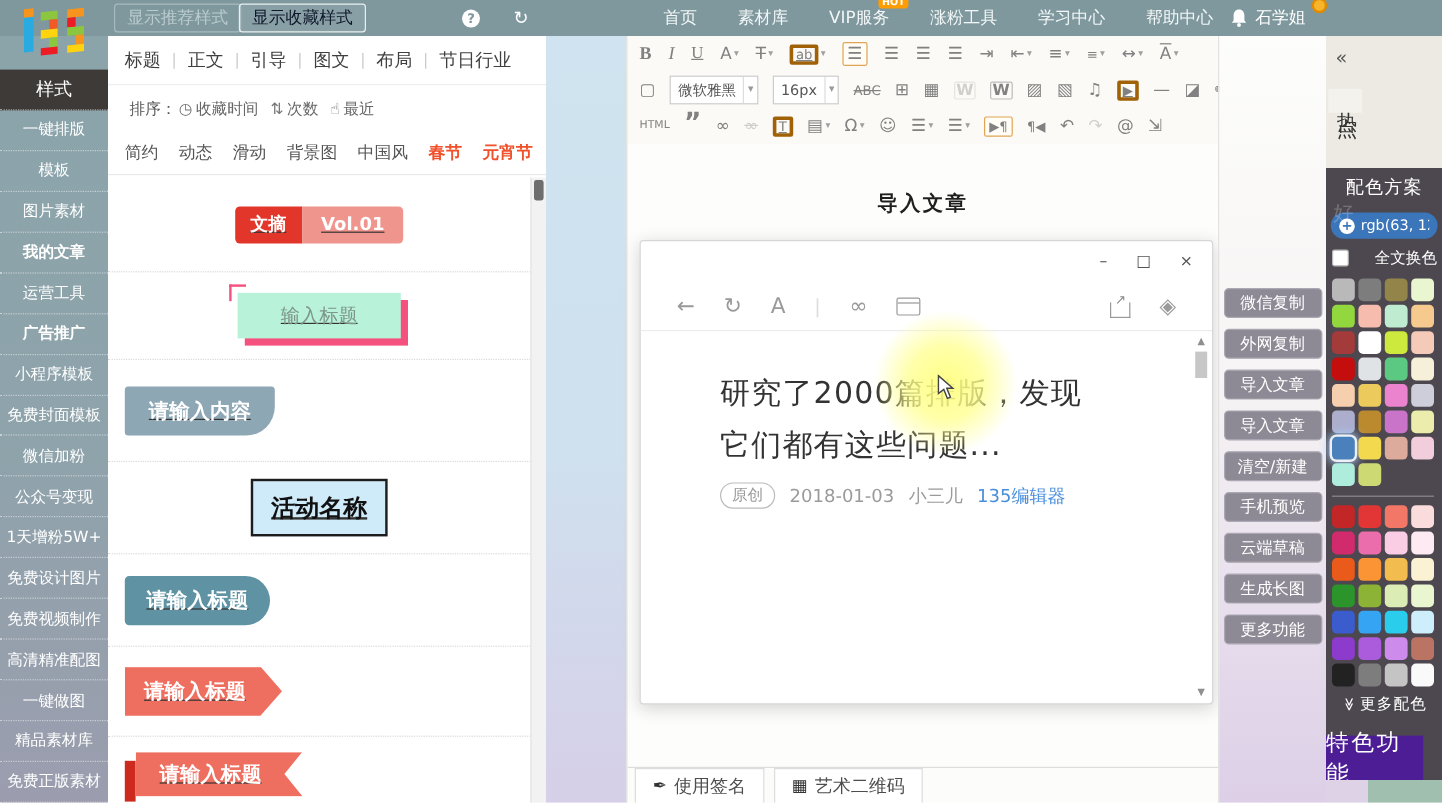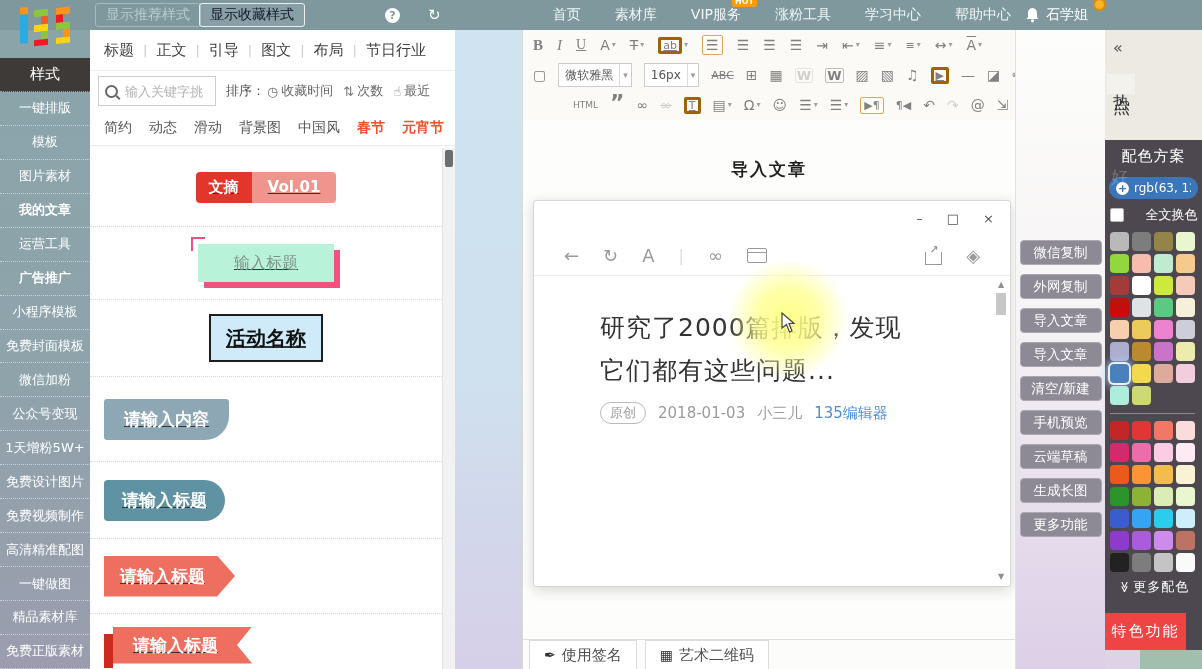--- a/index.html
+++ b/index.html
@@ -100,21 +100,21 @@
   .tbi .caret{font-size:8px;color:#a0a0a0;margin-left:2px;}
   .tbi.sel{border:1px solid #e0a553;border-radius:2px;padding:2px 3px;background:#fffdf6;}
   .tbi.faded{opacity:.35;}
   .g-bold{font-weight:bold;font-family:"Liberation Serif",serif;font-size:15px;}
   .g-italic{font-style:italic;font-family:"Liberation Serif",serif;font-size:15px;}
   .g-under{text-decoration:underline;font-family:"Liberation Serif",serif;font-size:14px;}
   .g-strike{text-decoration:line-through;}
   .g-over{text-decoration:overline;}
   .g-box{border:3px solid #a16207;border-radius:2px;padding:0 2px;font-size:11px;text-decoration:underline;}
   .g-abc{font-size:11px;letter-spacing:0;}
-  .g-html{font-size:9px;letter-spacing:0;margin-left:40px;}
+  .g-html{font-size:9px;letter-spacing:0;}
   .g-quote{font-size:22px;font-weight:bold;line-height:8px;height:12px;}
   .g-small{font-size:11px;}
   .g-w{font-weight:bold;font-size:13px;border:1px solid #bbb;padding:0 1px;border-radius:2px;}
   .tb-select{display:flex;align-items:center;border:1px solid #ccc;background:#fff;height:22px;
           font-size:12px;color:#555;cursor:pointer;}
   .tb-select .txt{padding:0 6px;white-space:nowrap;}
   .tb-select .dd{border-left:1px solid #ddd;padding:0 3px;color:#999;font-size:9px;align-self:stretch;
           display:flex;align-items:center;}
   .econtent{position:absolute;left:0;top:90px;right:0;bottom:29px;background:#fdfdfb;}
   .doctitle{margin:0;padding-top:38px;text-align:center;font-size:17px;font-weight:bold;
@@ -186,22 +186,22 @@
   .cp-check{display:flex;align-items:center;gap:22px;justify-content:center;margin-top:7px;font-size:13px;cursor:pointer;}
   .cbox{width:12px;height:12px;background:#fff;border:1px solid #bbb;border-radius:2px;flex:none;}
   .palette{display:flex;flex-wrap:wrap;gap:3px;padding:8px 0 0 5px;width:90px;}
   .sw{width:19px;height:19px;border-radius:4px;cursor:pointer;}
   .sw.dots{background-image:radial-gradient(rgba(255,255,255,.8) 1px,transparent 1.2px);
           background-size:4px 4px;}
   .sw.selected{box-shadow:0 0 0 2px rgba(255,255,255,.85),0 0 8px 3px rgba(170,210,255,.9);}
   .pal-div{width:85px;border-top:1px solid #8d8890;margin:5px 0 4px 0;}
   .cp-more{text-align:center;font-size:13px;margin-top:6px;cursor:pointer;letter-spacing:1px;}
   .cp-more .rot{display:inline-block;transform:rotate(90deg);font-size:11px;margin-right:3px;}
-  .cp-feat{position:absolute;left:0;right:16px;bottom:0;height:37px;background:#ef4444;display:flex;
-          align-items:center;justify-content:center;font-size:15px;letter-spacing:2px;cursor:pointer;}
+  .cp-feat{position:absolute;left:0;right:16px;bottom:0;height:37px;background:#4c1d95;display:flex;
+          align-items:center;justify-content:center;font-size:19px;letter-spacing:2px;cursor:pointer;}
   .rbottom{position:absolute;left:0;right:0;bottom:0;height:19px;display:flex;}
   .rb-lav{width:35px;background:#ddd2e6;}
   .rb-grn{flex:1;background:#a0bfae;}
 </style>
 </head>
 <body>
 
 <div id="app">
 
   <header class="topbar">
@@ -276,24 +276,20 @@
         <span class="tab-sep">|</span>
         <span class="tab">引导</span>
         <span class="tab-sep">|</span>
         <span class="tab">图文</span>
         <span class="tab-sep">|</span>
         <span class="tab">布局</span>
         <span class="tab-sep">|</span>
         <span class="tab">节日行业</span>
       </div>
     <div class="searchrow">
-      <label class="searchbox">
-        <span class="mag"></span>
-        <input placeholder="输入关键字挑" style="">
-      </label>
       <span class="sortlabel">排序：</span>
       <span class="sortopts">
           <span class="sort-opt">
             <span class="sort-ico">◷</span>
             <span>收藏时间</span>
           </span>
           <span class="sort-opt">
             <span class="sort-ico">⇅</span>
             <span>次数</span>
           </span>
@@ -316,25 +312,25 @@
     <div class="stylelist">
         <div class="sitem center" style="height: 78px;">
           <div class="s-digest">
             <span class="dl">文摘</span>
             <span class="dr">Vol.01</span>
           </div>
         </div>
         <div class="sitem center" style="height: 72px;">
           <div class="s-mint">输入标题</div>
         </div>
+        <div class="sitem left" style="height: 84px;">
+          <div class="s-graytag">请输入内容</div>
+        </div>
         <div class="sitem center" style="height: 76px;">
           <div class="s-bluebox">活动名称</div>
-        </div>
-        <div class="sitem left" style="height: 84px;">
-          <div class="s-graytag">请输入内容</div>
         </div>
         <div class="sitem left" style="height: 76px;">
           <div class="s-tealpill">请输入标题</div>
         </div>
         <div class="sitem left" style="height: 74px;">
           <div class="s-arrow">请输入标题</div>
         </div>
         <div class="sitem left" style="height: 62px;">
           <div class="s-flagwrap">
             <span class="s-flagbar"></span>

